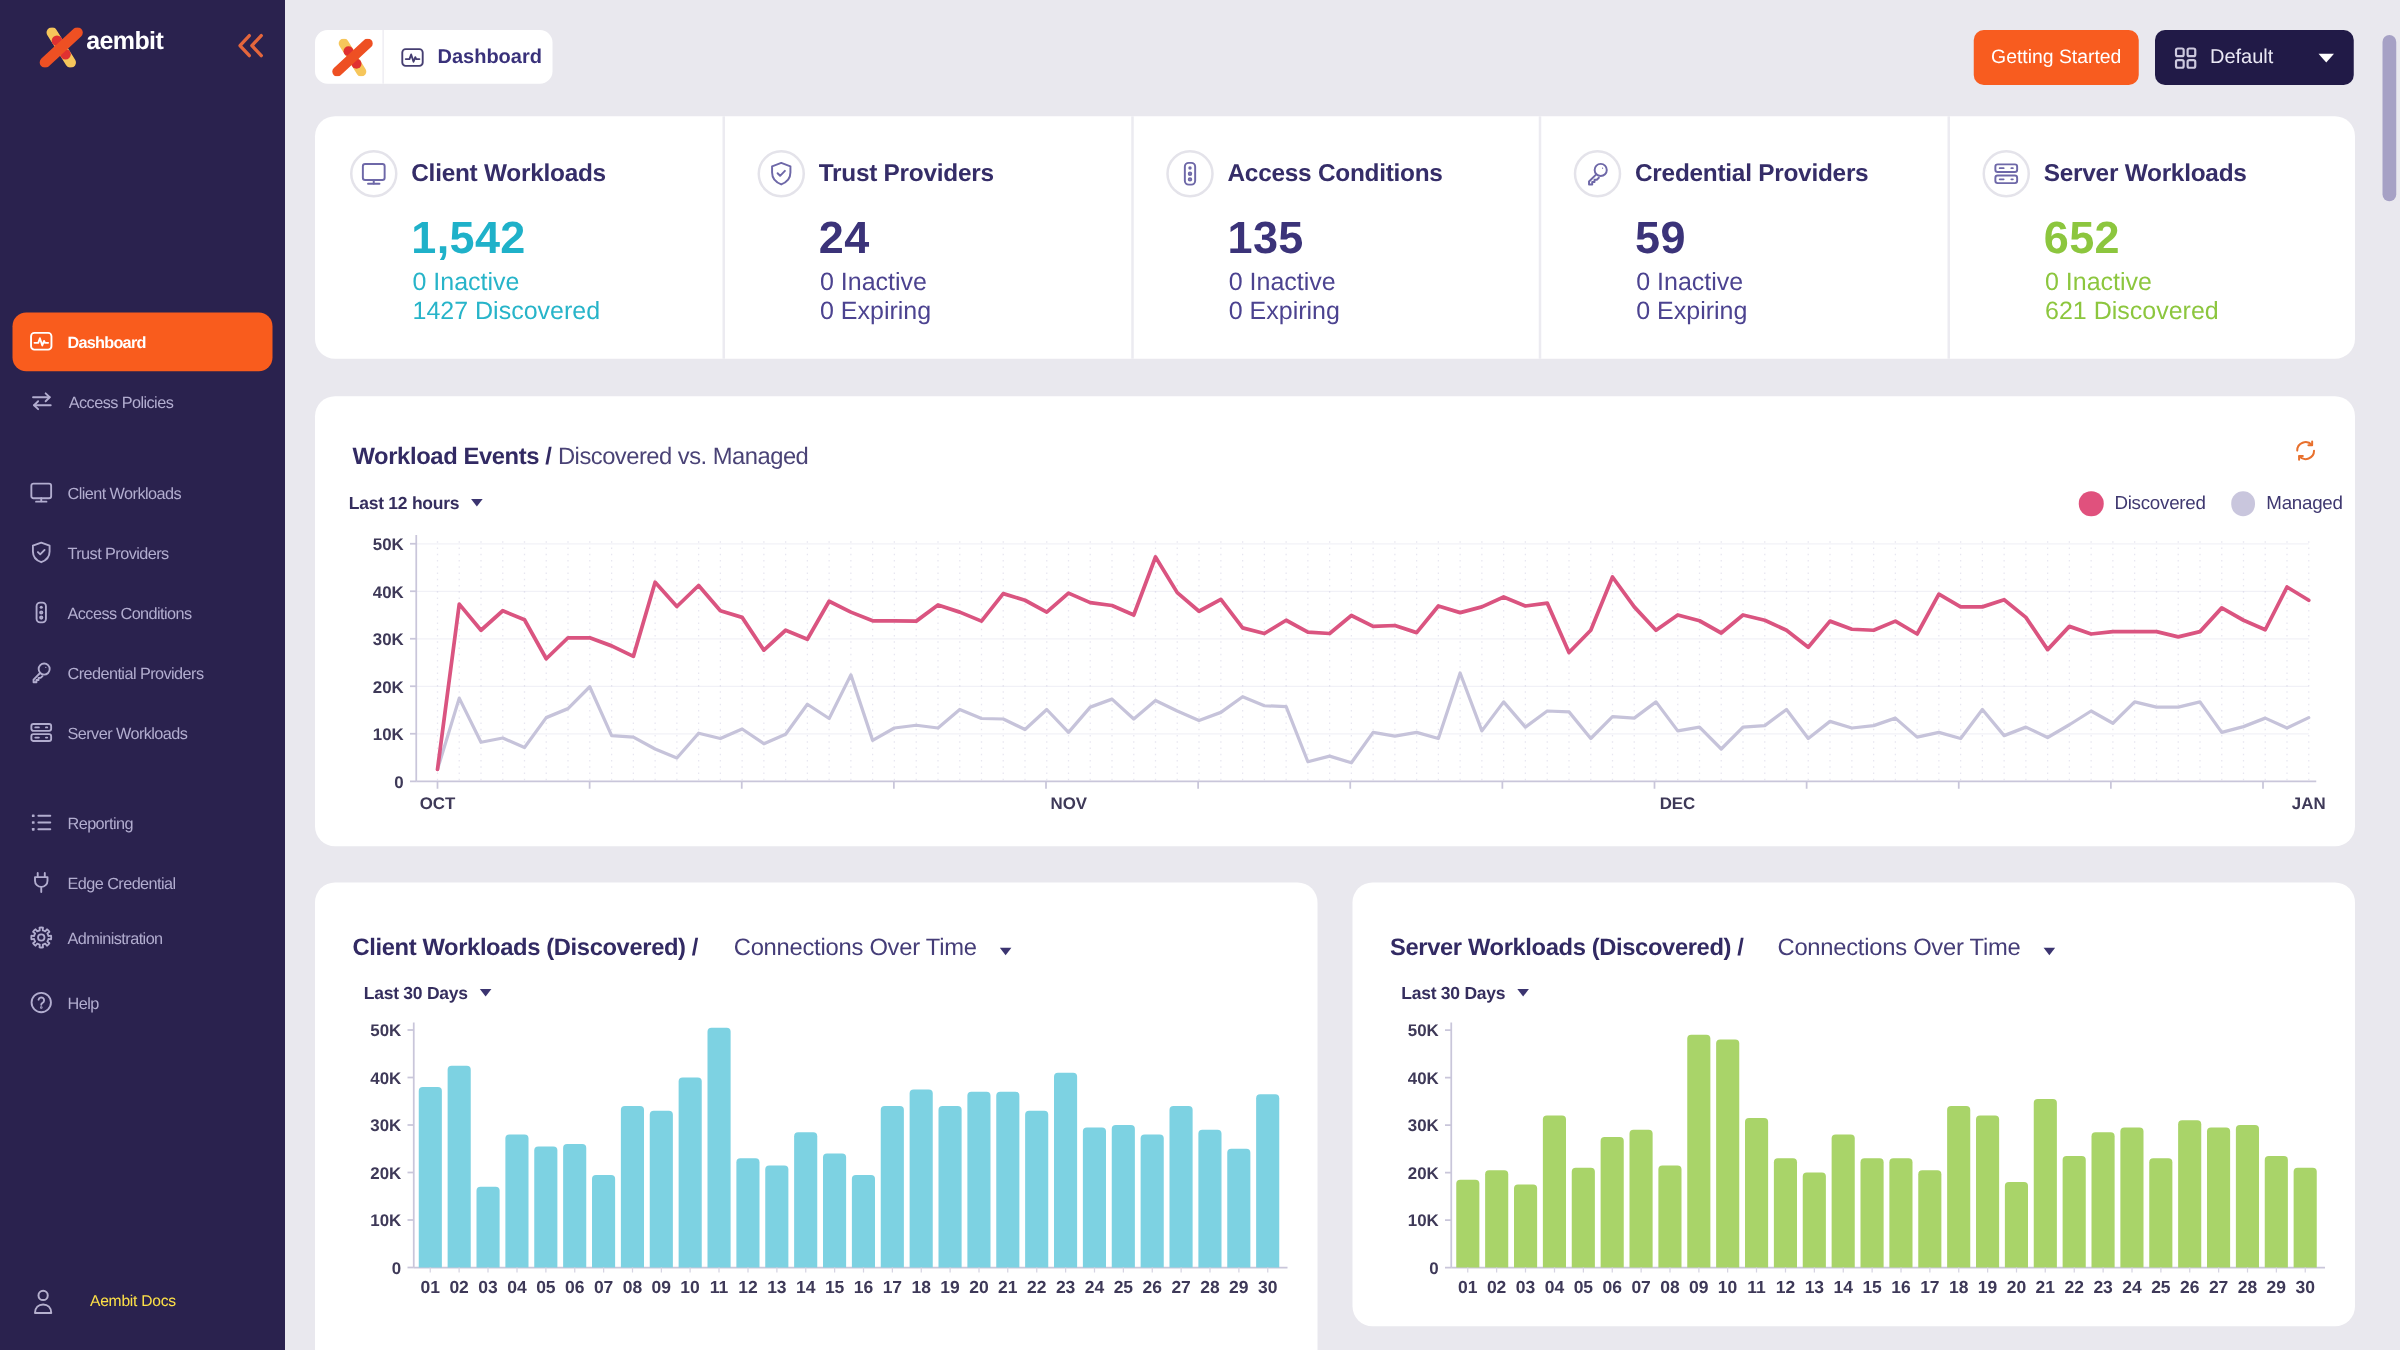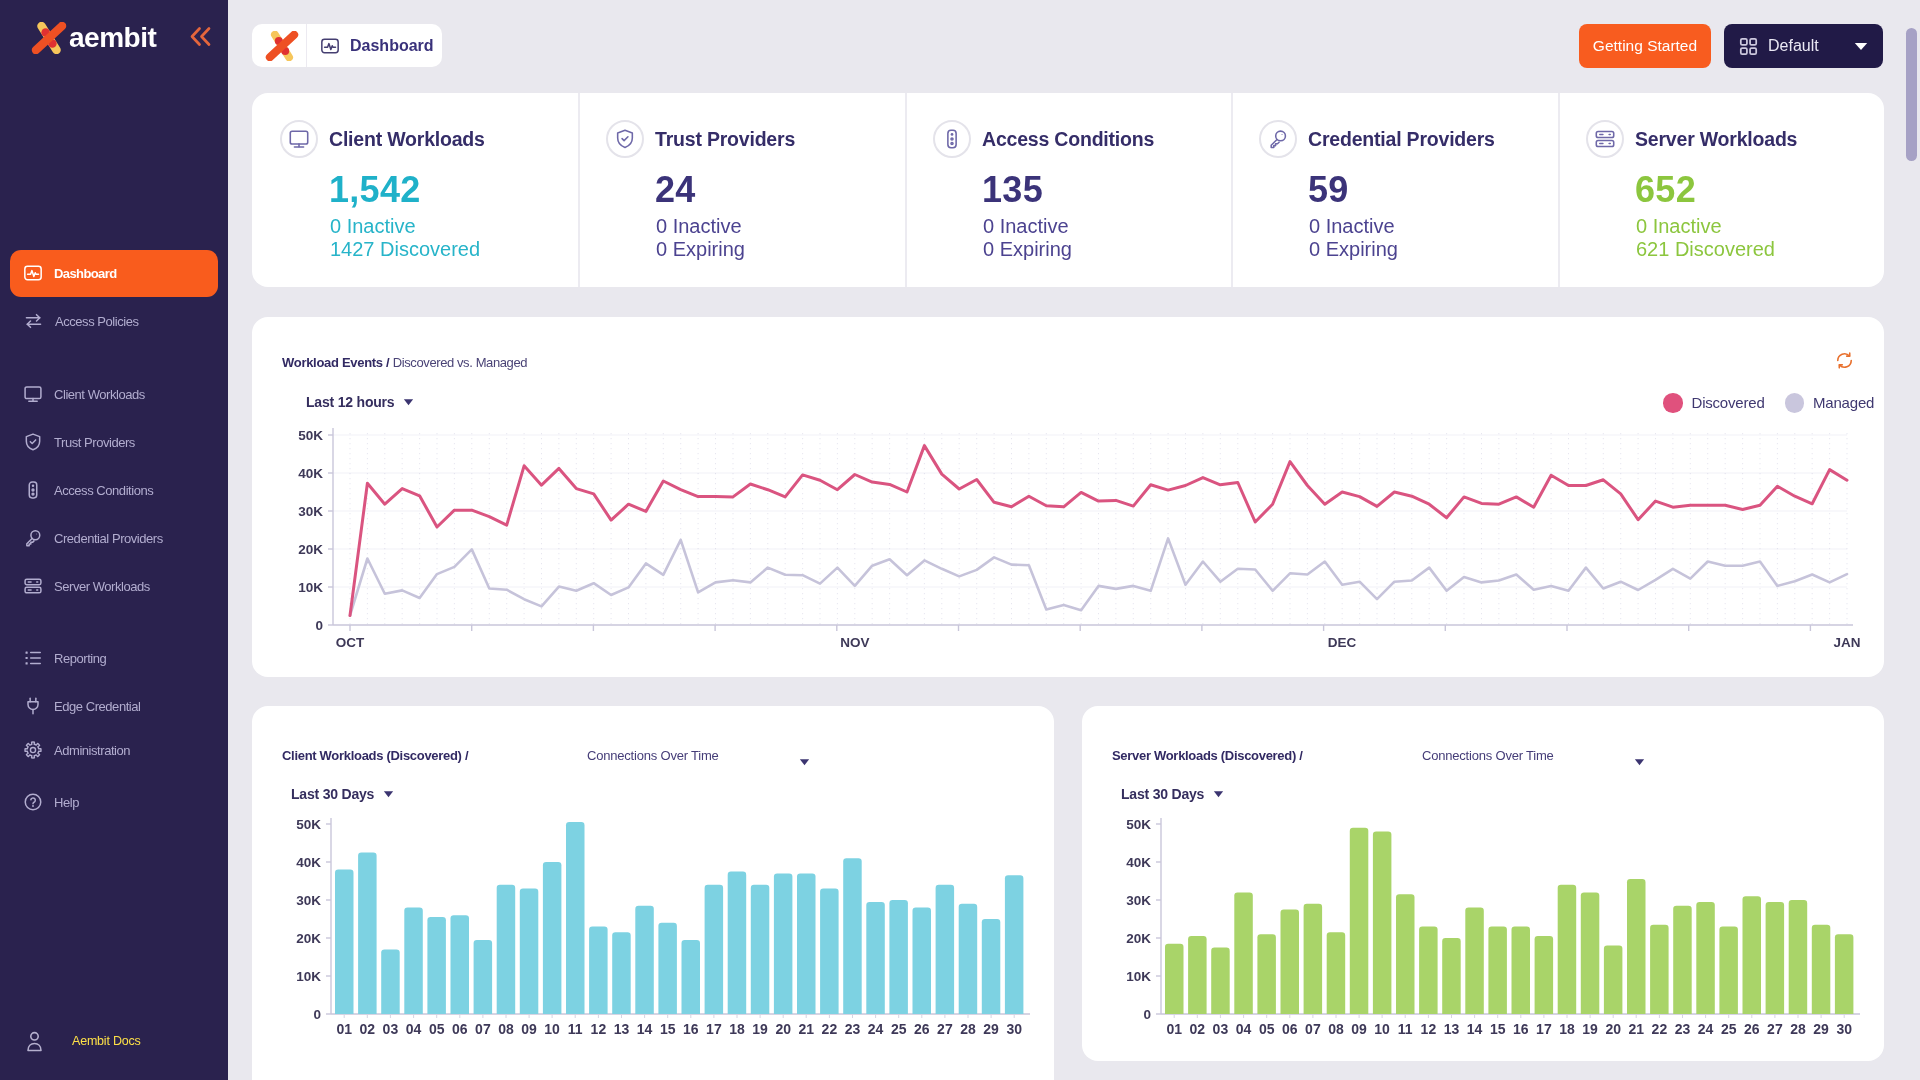--- a/index.html
+++ b/index.html
@@ -35,42 +35,42 @@
   #p-server { left:1082px; top:706px; width:802px; height:355px; }
   
   .stat { position:absolute; top:0; width:326px; height:194px; }
   .stat .circle { position:absolute; left:28px; top:27px; width:38px; height:38px; border-radius:50%;
                   border:2px solid #e4e3ea; display:flex; align-items:center; justify-content:center; }
   .stat h3 { position:absolute; left:77px; top:35px; font-size:19.5px; color:#352d68; letter-spacing:-0.2px; }
   .stat .num { position:absolute; left:77px; top:76px; font-size:36px; font-weight:bold; letter-spacing:.3px; }
   .stat .sub { position:absolute; left:78px; top:122px; font-size:20px; line-height:23.3px; }
   .vdiv { position:absolute; top:0; width:1.5px; height:194px; background:#ecebf1; }
   
-  .ptitle { position:absolute; font-size:13px; color:#322a63; letter-spacing:-0.2px; }
+  .ptitle { position:absolute; font-size:19px; color:#322a63; letter-spacing:-0.2px; }
   .ptitle b { letter-spacing:-0.3px; }
   .ptitle .lt { font-weight:normal; color:#4a4376; letter-spacing:-0.4px; }
   .range { position:absolute; font-size:14px; font-weight:bold; color:#352e5e; letter-spacing:-0.2px;
            display:flex; align-items:center; gap:8px; }
   .axlab { font-family:"Liberation Sans",sans-serif; font-size:13.5px; font-weight:bold; fill:#3e3958; }
   .barlab { font-family:"Liberation Sans",sans-serif; font-size:14px; font-weight:bold; fill:#3e3958; }
   .legend { position:absolute; left:0; top:0; display:flex; align-items:center; gap:9px;
             font-size:15px; color:#3f3870; letter-spacing:-0.2px; }
   .dot { width:19.5px; height:19.5px; border-radius:50%; }
 </style>
 </head>
 <body>
 
 <div id="sidebar">
   <div class="abs" style="left:31px; top:22px;"><svg width="36" height="32" viewBox="0 0 36 32">
 <line x1="10.5" y1="4" x2="25.5" y2="28" stroke="#f6c65b" stroke-width="8.5" stroke-linecap="round"></line>
 <circle cx="14.6" cy="10.6" r="4.25" fill="#e03131"></circle>
 <circle cx="21.4" cy="21.4" r="4.25" fill="#e03131"></circle>
 <line x1="5" y1="28" x2="31" y2="4" stroke="#ee5023" stroke-width="8.5" stroke-linecap="round"></line>
 </svg></div>
-  <div class="abs" style="left:69px; top:22px; color:#fff; font-size:28px; font-weight:bold; letter-spacing:-0.5px;">aembit</div>
+  <div class="abs" style="left:69px; top:22px; color:#fff; font-size:20px; font-weight:bold; letter-spacing:-0.5px;">aembit</div>
   <div class="abs" style="left:189px; top:26px;"><svg width="23" height="21" viewBox="0 0 23 21">
 <path d="M10.5 2.5 L3 10.5 L10.5 18.5" fill="none" stroke="#e4663c" stroke-width="2.7" stroke-linecap="round" stroke-linejoin="round"></path>
 <path d="M20 2.5 L12.5 10.5 L20 18.5" fill="none" stroke="#e4663c" stroke-width="2.7" stroke-linecap="round" stroke-linejoin="round"></path>
 </svg></div>
   <div id="nav-active"></div>
   <div class="nav-item" style="top:263px; color:#fff; font-weight:bold; letter-spacing:-0.6px;">
       <svg width="20" height="20" viewBox="0 0 24 24" fill="none" stroke="#ffffff" stroke-width="1.8" stroke-linecap="round" stroke-linejoin="round">
 <rect x="2.2" y="4" width="19.6" height="16" rx="3.2"></rect>
 <path d="M5.5 13.5 h3.6 l1.6-4.4 2.3 7 1.7-4.4 0.9 1.8 h3"></path>
 </svg>
@@ -279,21 +279,21 @@
 </div>
 
 <div class="panel" id="p-line">
   <div class="ptitle" style="left:30px; top:38px;"><b>Workload Events /</b> <span class="lt">Discovered vs. Managed</span></div>
   <div class="abs" style="left:1583px; top:34px;"><svg width="19" height="19" viewBox="0 0 24 24" fill="none" stroke="#e8702d" stroke-width="2" stroke-linecap="round" stroke-linejoin="round">
 <path d="M20.5 12 a8.5 8.5 0 0 1 -14.8 5.7"></path>
 <path d="M3.5 12 a8.5 8.5 0 0 1 14.8 -5.7"></path>
 <path d="M18.6 2.7 v3.8 h-3.8"></path>
 <path d="M5.4 21.3 v-3.8 h3.8"></path>
 </svg></div>
-  <div class="range" style="left:54px; top:77px;">Last 12 hours <svg width="13" height="12" viewBox="0 0 14 14">
+  <div class="range" style="left:27px; top:77px;">Last 12 hours <svg width="13" height="12" viewBox="0 0 14 14">
         <path d="M1.6 3.8 h10.8 L7 10.8 Z" fill="#3b3470"></path>
       </svg></div>
   <div class="legend" style="left:1391px; top:76px;padding-left:20px;">
     <span class="dot" style="background:#e0517d;"></span>
       <span>Discovered</span>
     <span class="dot" style="background:#c9c6dd; margin-left:11px;"></span>
       <span>Managed</span>
   </div>
   <svg class="abs" style="left:0;top:0" width="1632" height="360" viewBox="0 0 1632 360">
 <g stroke="#7a72ae" stroke-opacity="0.10" stroke-width="1">

